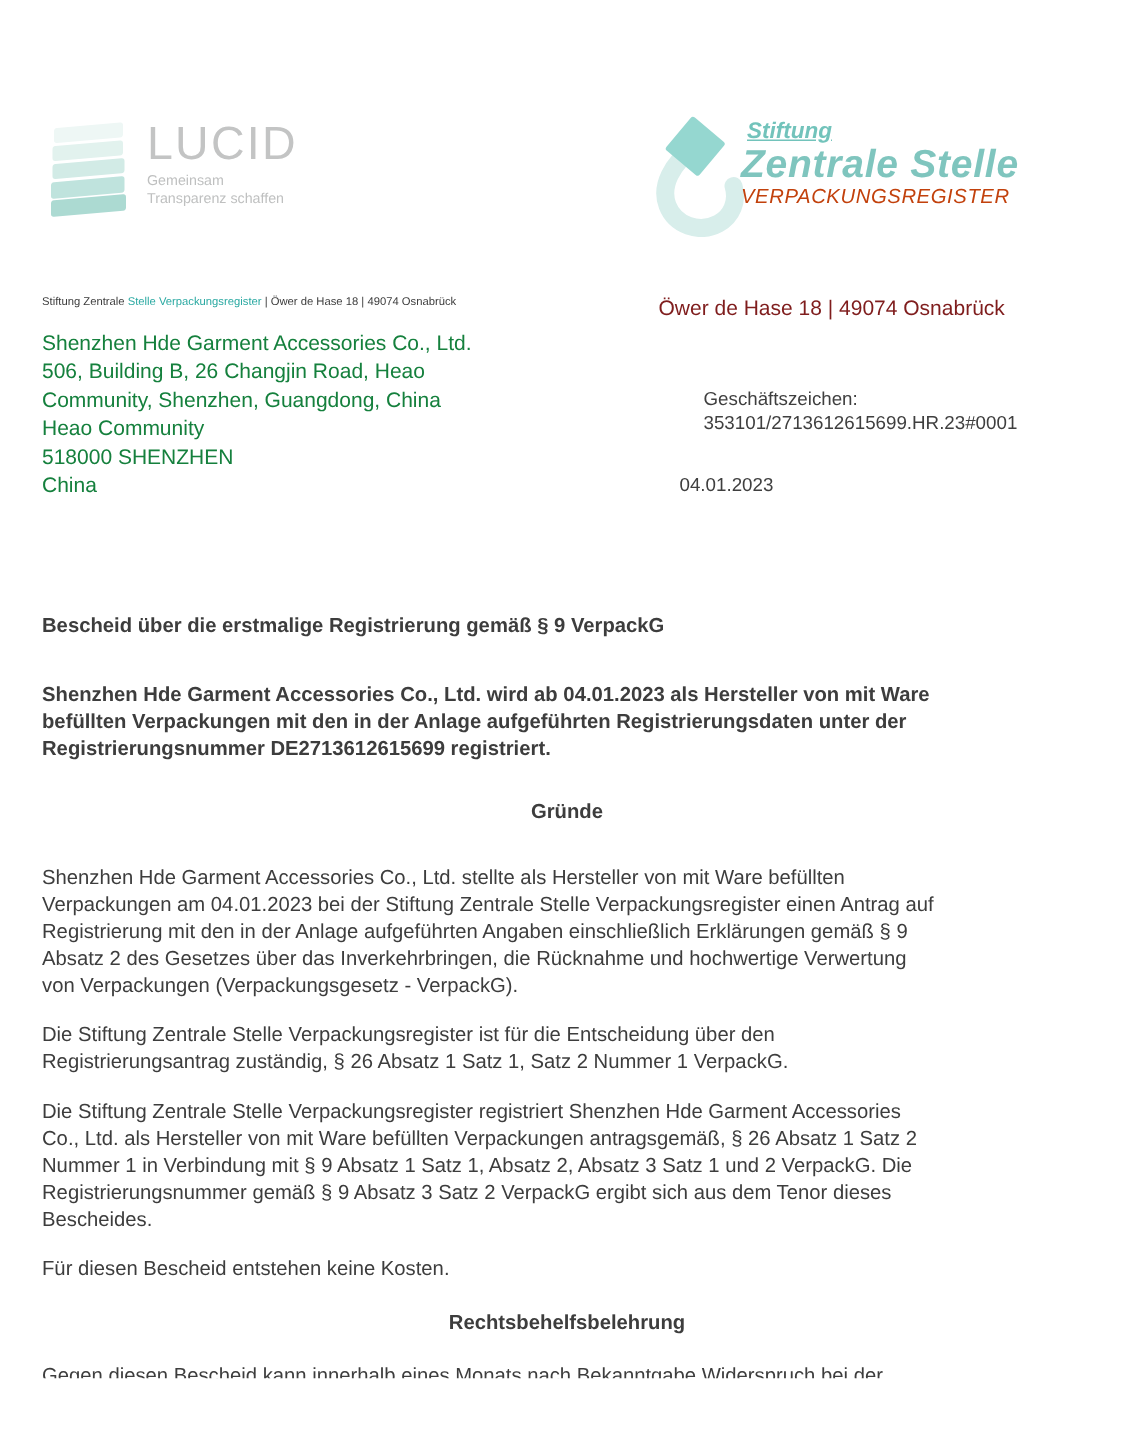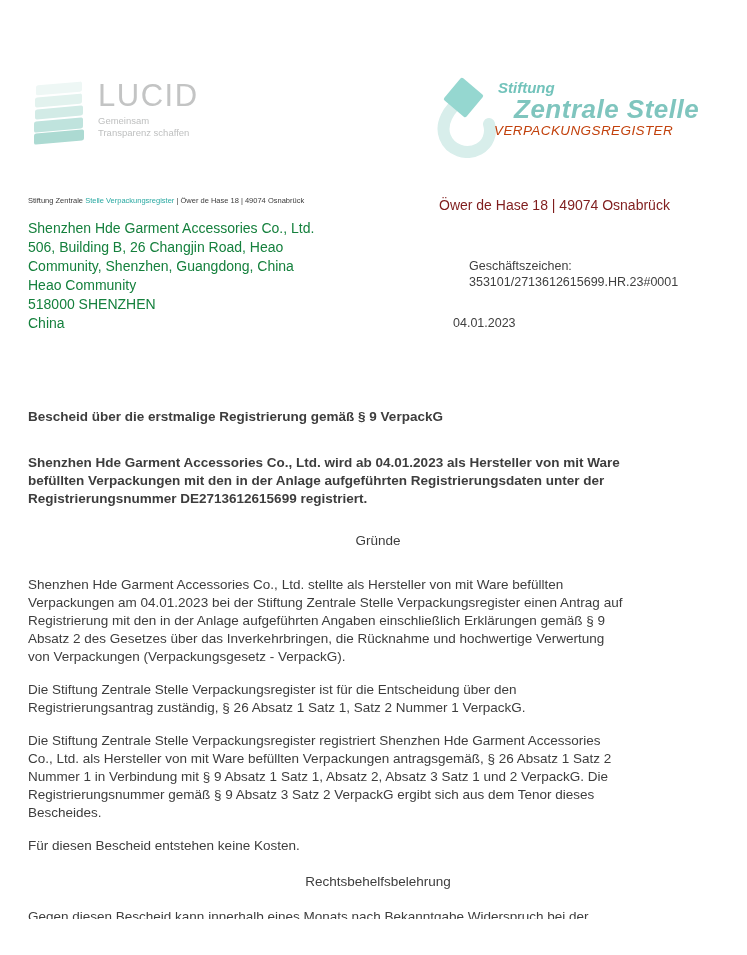--- a/index.html
+++ b/index.html
@@ -50,28 +50,28 @@
     align-items: flex-start;
   }
   .zsvr-icon { width: 62px; height: 82px; }
   .zsvr-text { margin-left: -4px; padding-top: 4px; font-style: italic; }
   .zsvr-line1 {
     font-size: 15px;
     line-height: 15px;
     font-weight: bold;
     color: #72c3bb;
     padding-left: 4px;
+    text-decoration: underline;
   }
   .zsvr-line2 {
     font-size: 26px;
     line-height: 28px;
     font-weight: bold;
     color: #7fc5be;
     letter-spacing: 0.5px;
-    margin-left: 20px;
   }
   .zsvr-line3 {
     font-size: 13.5px;
     line-height: 15px;
     color: #c2410c;
     letter-spacing: 0.4px;
   }
 
   
   .sender-line {
@@ -125,21 +125,21 @@
     top: 408px;
     width: 700px;
     font-size: 13.5px;
     line-height: 18px;
     color: #3d3d3d;
   }
   .para { white-space: pre-line; margin-bottom: 15px; }
   .subject { font-weight: bold; margin-bottom: 28px; }
   .decision { font-weight: bold; white-space: pre-line; margin-bottom: 24px; }
   .center-heading {
-    font-weight: normal;
+    font-weight: bold;
     text-align: center;
     margin-bottom: 26px;
   }
   .grounds-heading { margin-bottom: 26px; }
   .costs-para { margin-bottom: 18px; white-space: pre-line; }
   .appeal-heading { margin-bottom: 17px; }
   .last-para { margin-bottom: 0; }
 </style>
 </head>
 <body>

